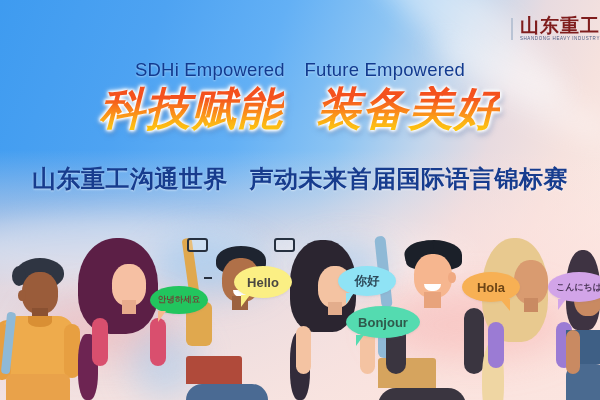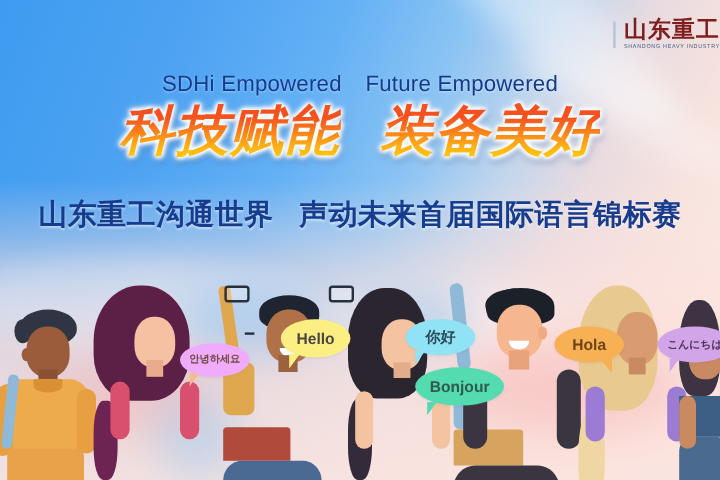--- a/index.html
+++ b/index.html
@@ -249,21 +249,21 @@
   .bubble .tail {
     position:absolute; width:0; height:0;
     border-style:solid;
   }
 
   .bub-ar   { left:56px; top:264px; width:60px; height:32px; background:#f6c9e2;
               font-size:11px; color:#5a4a58; font-style:normal; }
   .bub-ar .tail { left:8px; bottom:-9px;
               border-width:12px 9px 0 0; border-color:#f6c9e2 transparent transparent transparent; }
 
-  .bub-ko   { left:150px; top:286px; width:58px; height:28px; background:#f0abfc;
+  .bub-ko   { left:150px; top:286px; width:58px; height:28px; background:#22c55e;
               font-size:8.5px; color:#6a4a38; font-style:normal; }
   .bub-ko .tail { left:8px; bottom:-8px;
               border-width:11px 8px 0 0; border-color:#f7b98e transparent transparent transparent; }
 
   .bub-en   { left:234px; top:266px; width:58px; height:32px; background:#fbef84;
               font-size:13px; color:#4a4741; }
   .bub-en .tail { left:7px; bottom:-9px;
               border-width:12px 9px 0 0; border-color:#fbef84 transparent transparent transparent; }
 
   .bub-zh   { left:338px; top:266px; width:58px; height:30px; background:#8fe3f5;

